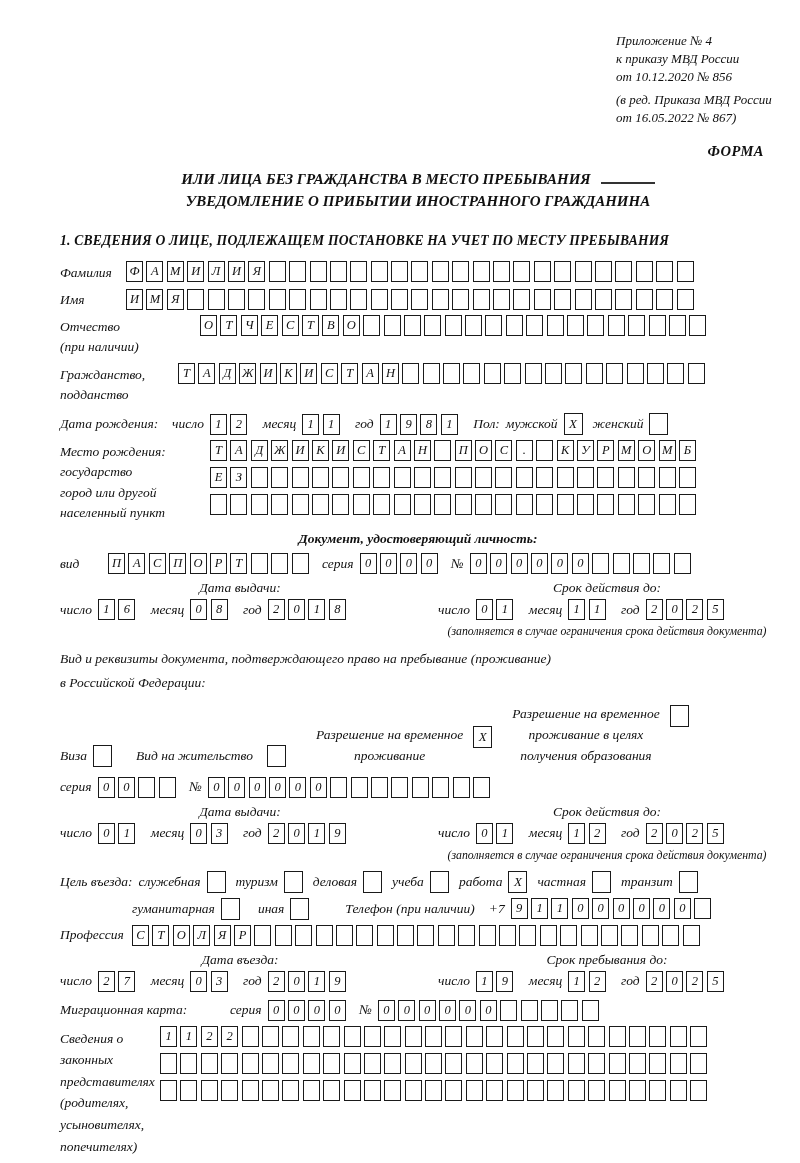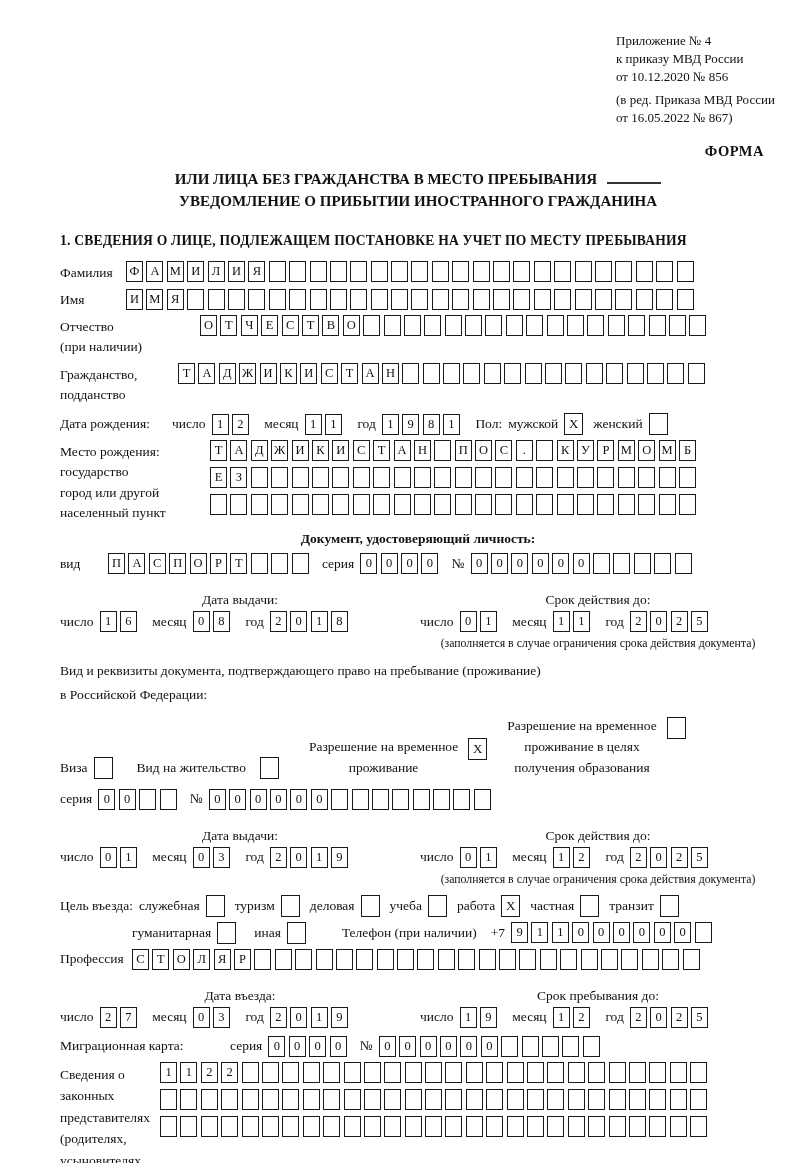--- a/index.html
+++ b/index.html
@@ -1,18 +1,18 @@
 <!DOCTYPE html>
 <html><head>
 <meta charset="utf-8">
 <style>
   html,body{margin:0;padding:0;background:#ffffff;}
   .page{width:800px;height:1163px;box-sizing:border-box;background:#fff;
     padding:32px 24px 8px 60px;font-family:"Liberation Serif",serif;color:#111;
-    overflow:hidden;position:relative;}
+    overflow:hidden;position:relative;font-style:italic;}
   .apx{margin-left:556px;font-size:13px;line-height:1.38;}
   .apx .gap{height:5px;}
   .form-label{text-align:right;padding-right:12px;font-weight:bold;font-size:14.5px;
     margin-top:16px;letter-spacing:.5px;}
   .title{text-align:center;font-weight:bold;font-size:15px;line-height:1.5;margin-top:8px;}
   .blank-line{display:inline-block;width:54px;border-bottom:2px solid #333;height:.85em;margin-left:10px;}
   .sec{font-weight:bold;font-size:13.6px;margin-top:20px;margin-bottom:12px;letter-spacing:.2px;}
   .frow{display:flex;align-items:flex-start;margin-bottom:5px;font-size:13.5px;}
   .frow.vc{align-items:center;}
   .lbl{flex:none;line-height:1.5;padding-top:2px;}
@@ -22,21 +22,21 @@
   .cell{flex:none;width:15px;height:19px;border:1.8px solid #1a1a1a;margin-right:3.4px;
     text-align:center;line-height:19px;font-size:12.5px;}
   .cb{display:inline-block;flex:none;width:17px;height:20px;border:1.8px solid #1a1a1a;
     text-align:center;line-height:20px;font-size:13px;vertical-align:middle;}
   .stack>.cells{margin-bottom:6px;}
   .t{margin-right:6px;}
   .mlA{margin-left:10px;}
   .df{display:flex;align-items:center;font-size:13.5px;flex-wrap:nowrap;}
   .df .cells{margin-right:12px;}
   .center-bold{text-align:center;font-weight:bold;font-size:13.5px;margin:8px 0 6px;}
-  .cols{display:flex;margin:18px 0 8px;}
+  .cols{display:flex;margin:6px 0 8px;gap:18px;}
   .colL{width:360px;flex:none;}
   .colR{flex:1;}
   .dhead{text-align:center;font-size:13.5px;margin-bottom:3px;}
   .dnote{font-size:11.8px;text-align:center;margin-top:4px;}
   .intro{font-size:13.5px;line-height:1.8;margin-top:8px;}
   .opts{display:flex;align-items:flex-end;margin:8px 0 10px;font-size:13.5px;}
   .opt{display:inline-flex;align-items:center;margin-right:10px;}
   .opt .cb{margin-left:6px;}
   .opt2{display:inline-flex;align-items:flex-start;margin-left:20px;}
   .opt2 .ctr{text-align:center;line-height:1.55;}

